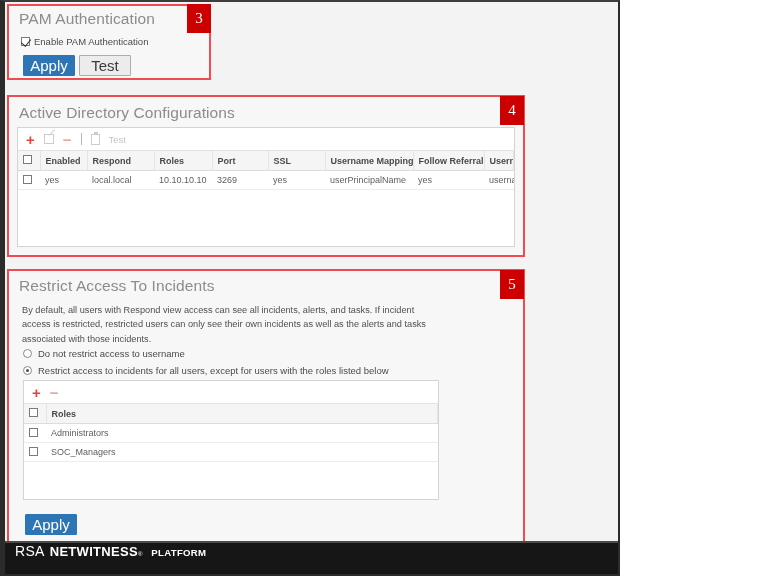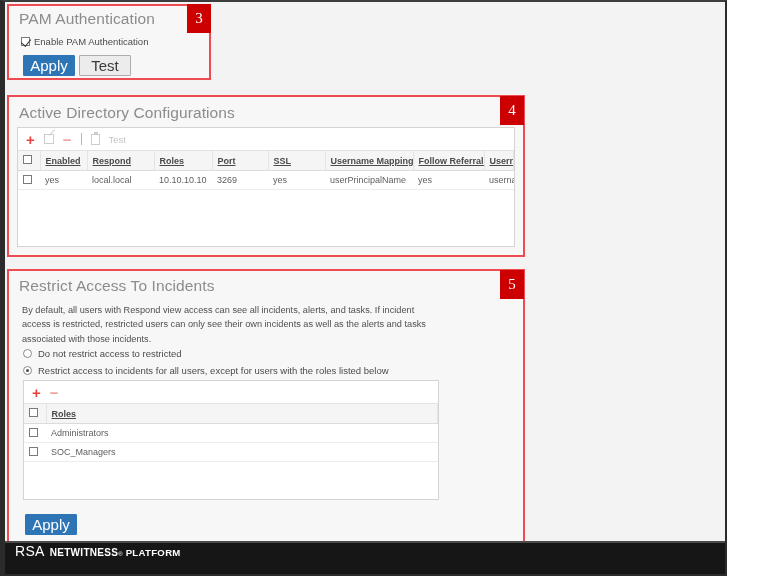--- a/index.html
+++ b/index.html
@@ -11,21 +11,21 @@
     width: 768px;
     height: 576px;
     overflow: hidden;
     font-family: "Liberation Sans", sans-serif;
     -webkit-font-smoothing: antialiased;
   }
 
   
   #screen {
     position: relative;
-    width: 727px;
+    width: 620px;
     height: 576px;
     background: #f2f2f2;
     box-sizing: border-box;
     border-left: 5px solid #2b2b2b;
     border-top: 2px solid #3d3d3d;
     border-right: 2px solid #2b2b2b;
     border-bottom: 2px solid #2b2b2b;
     overflow: hidden;
   }
 
@@ -181,21 +181,20 @@
     border-bottom: 1px solid #dcdcdc;
     border-right: 1px solid #e4e4e4;
     color: #4a4a4a;
     font-weight: bold;
     text-align: left;
     padding: 4px 5px;
     height: 17px;
     box-sizing: border-box;
     white-space: nowrap;
     overflow: hidden;
-    text-decoration: underline;
   }
   table.grid td {
     border-bottom: 1px solid #ededed;
     color: #5e5e5e;
     text-align: left;
     padding: 0 5px;
     height: 19px;
     box-sizing: border-box;
     white-space: nowrap;
     overflow: hidden;
@@ -253,23 +252,23 @@
     align-items: flex-start;
   }
   #logo {
     display: flex;
     align-items: baseline;
     margin-left: 10px;
     color: #ffffff;
     white-space: nowrap;
   }
   #logo-rsa { font-size: 14px; letter-spacing: .3px; font-weight: 400; }
-  #logo-nw  { font-size: 10px; font-weight: bold; letter-spacing: .3px; margin-left: 5px; }
+  #logo-nw  { font-size: 13px; font-weight: bold; letter-spacing: .3px; margin-left: 5px; }
   #logo-tm  { font-size: 6px; vertical-align: super; }
-  #logo-pf  { font-size: 9.6px; font-weight: bold; letter-spacing: .3px; margin-left: 3px; }
+  #logo-pf  { font-size: 9.6px; font-weight: bold; letter-spacing: .3px; margin-left: 9px; }
 
   
   #scrollbar {
     position: absolute;
     right: 0; top: 0;
     width: 20px;
     height: 543px;
     background: #f6f6f6;
     border-left: 1px solid #e0e0e0;
   }
@@ -374,21 +373,21 @@
     <div class="badge" style="left:495px; top:94px;">4</div>
 
     <div class="anno" id="ra-box">
 
       <div class="panel-title" id="ra-title">Restrict Access To Incidents</div>
 
       <div id="ra-desc">By default, all users with Respond view access can see all incidents, alerts, and tasks. If incident access is restricted, restricted users can only see their own incidents as well as the alerts and tasks associated with those incidents.</div>
 
       <div class="radio-row" id="radio-1">
         <span class="rdo"></span>
-        <span class="lbl-sm">Do not restrict access to restricted</span>
+        <span class="lbl-sm">Do not restrict access to username</span>
       </div>
 
       <div class="radio-row" id="radio-2">
         <span class="rdo on"></span>
         <span class="lbl-sm">Restrict access to incidents for all users, except for users with the roles listed below</span>
       </div>
 
       <div id="roles-panel">
 
         <div class="grid-toolbar">

